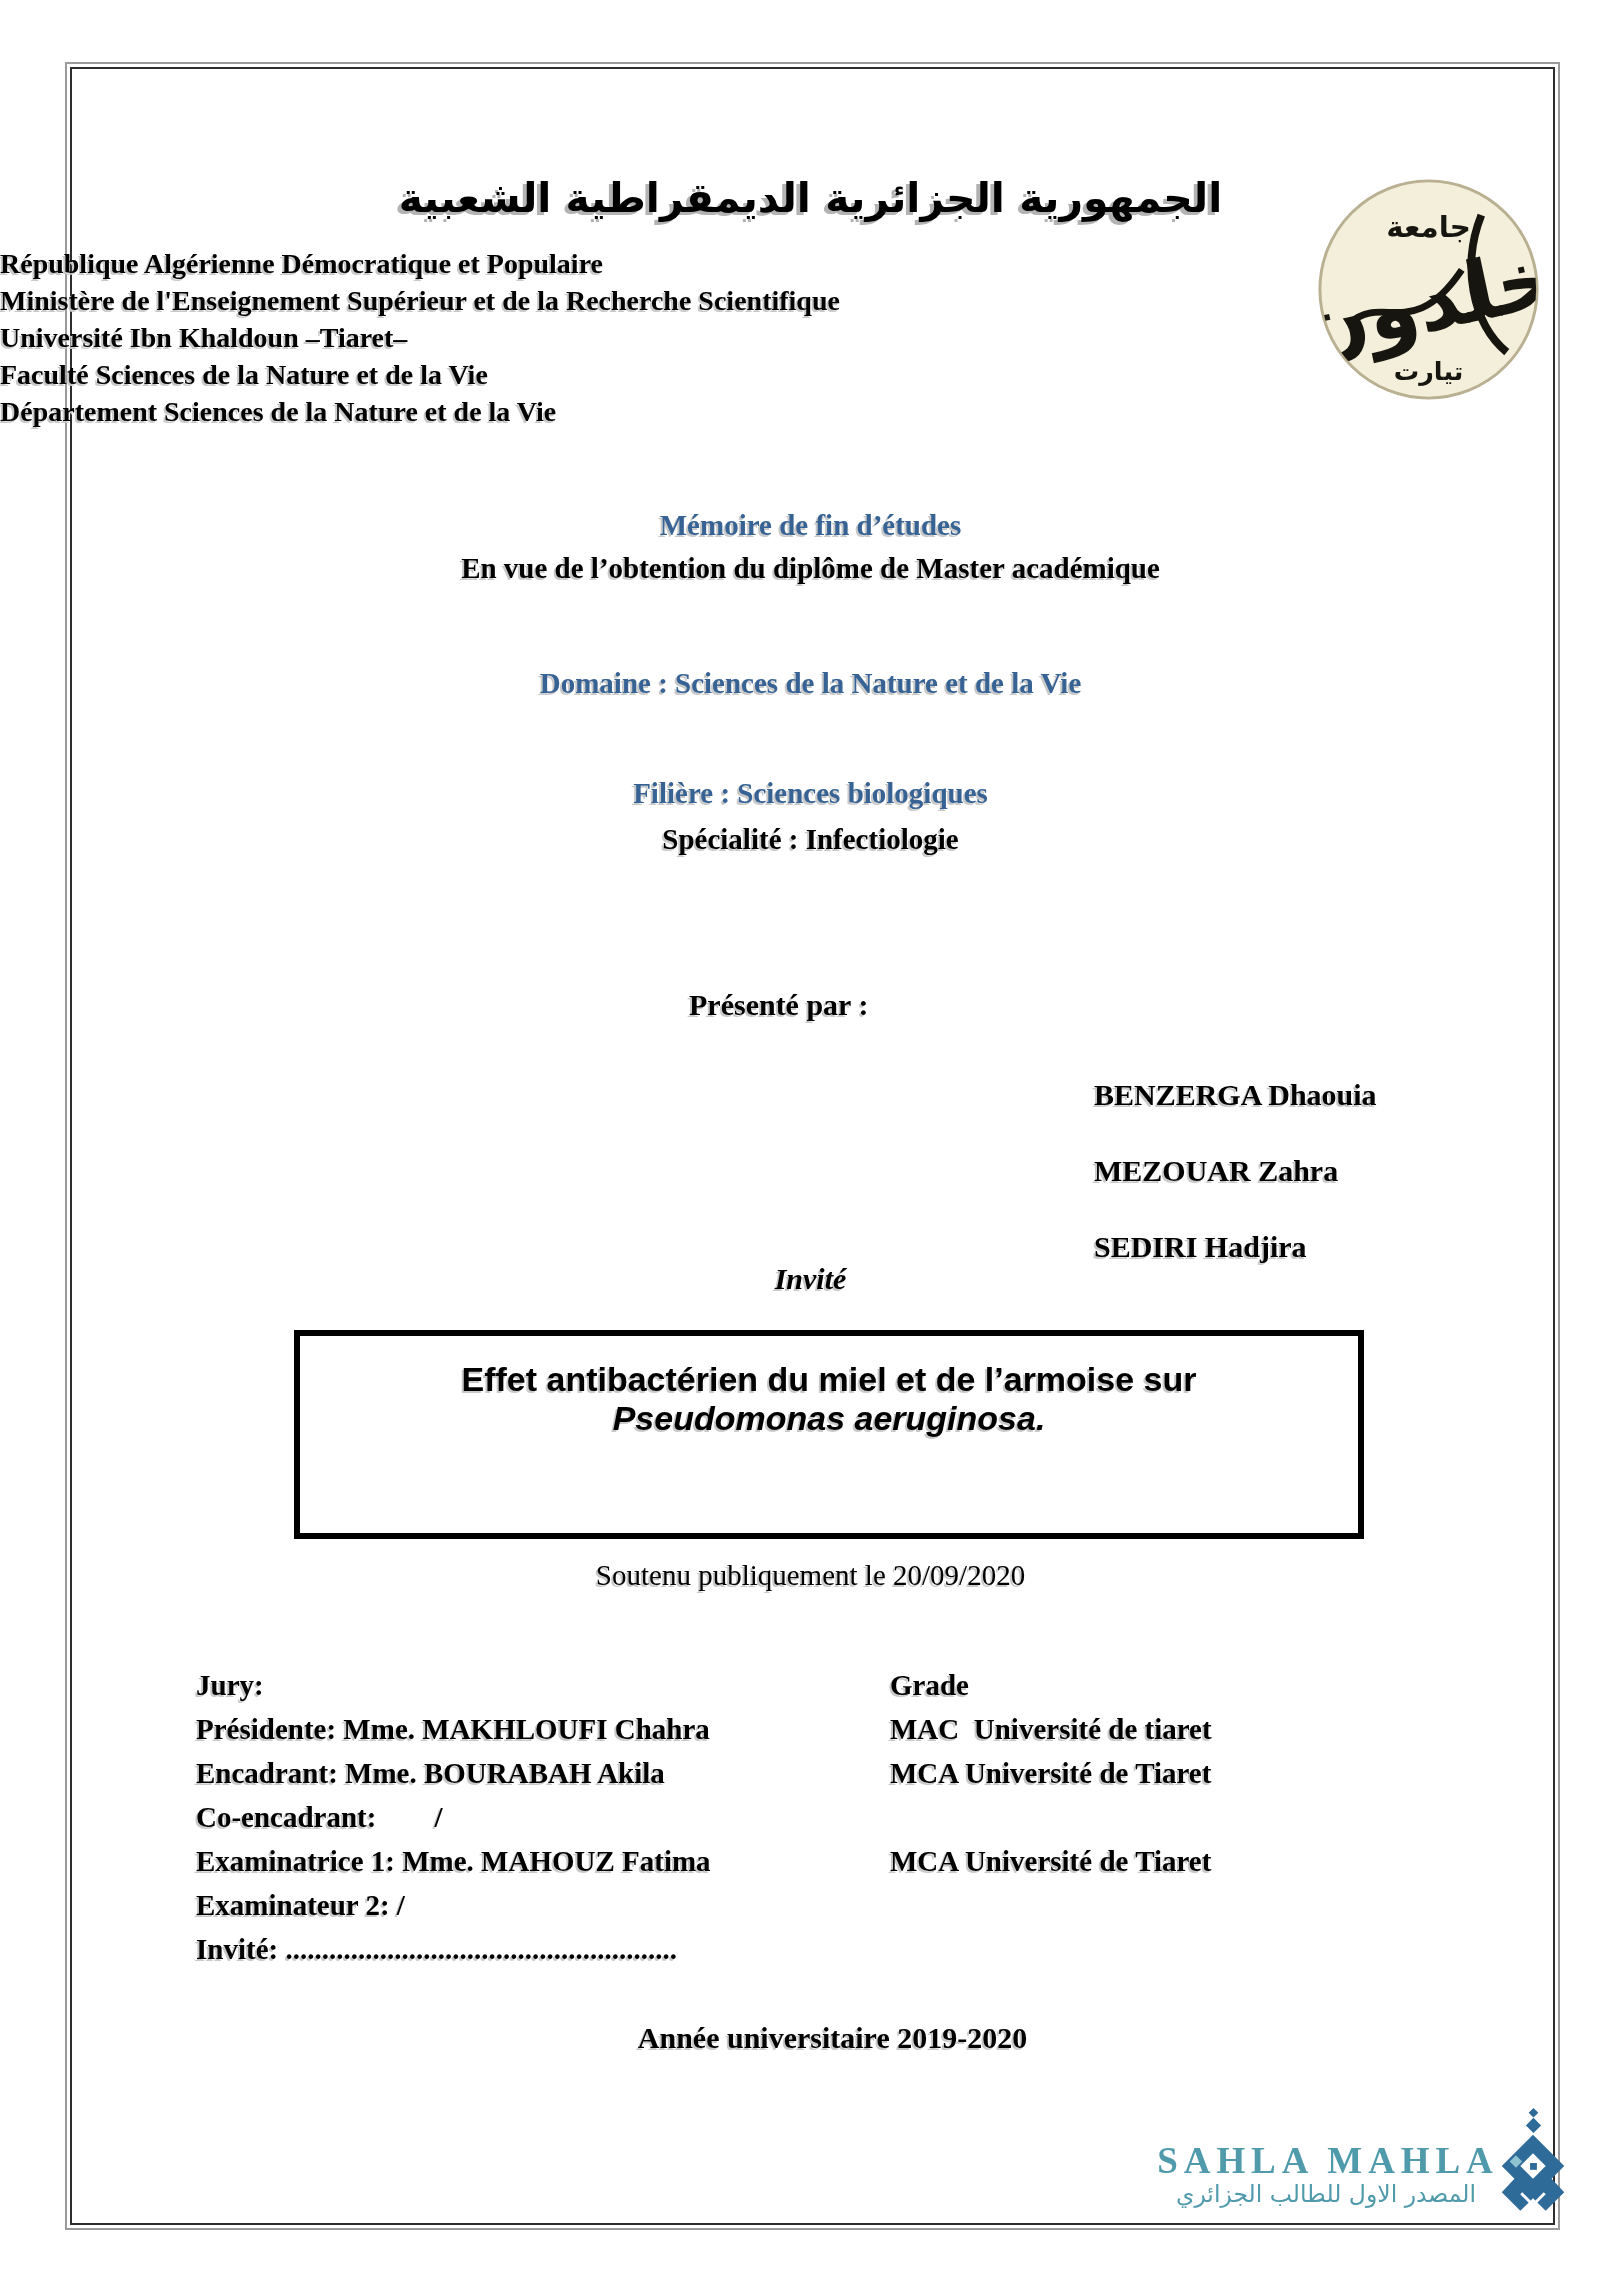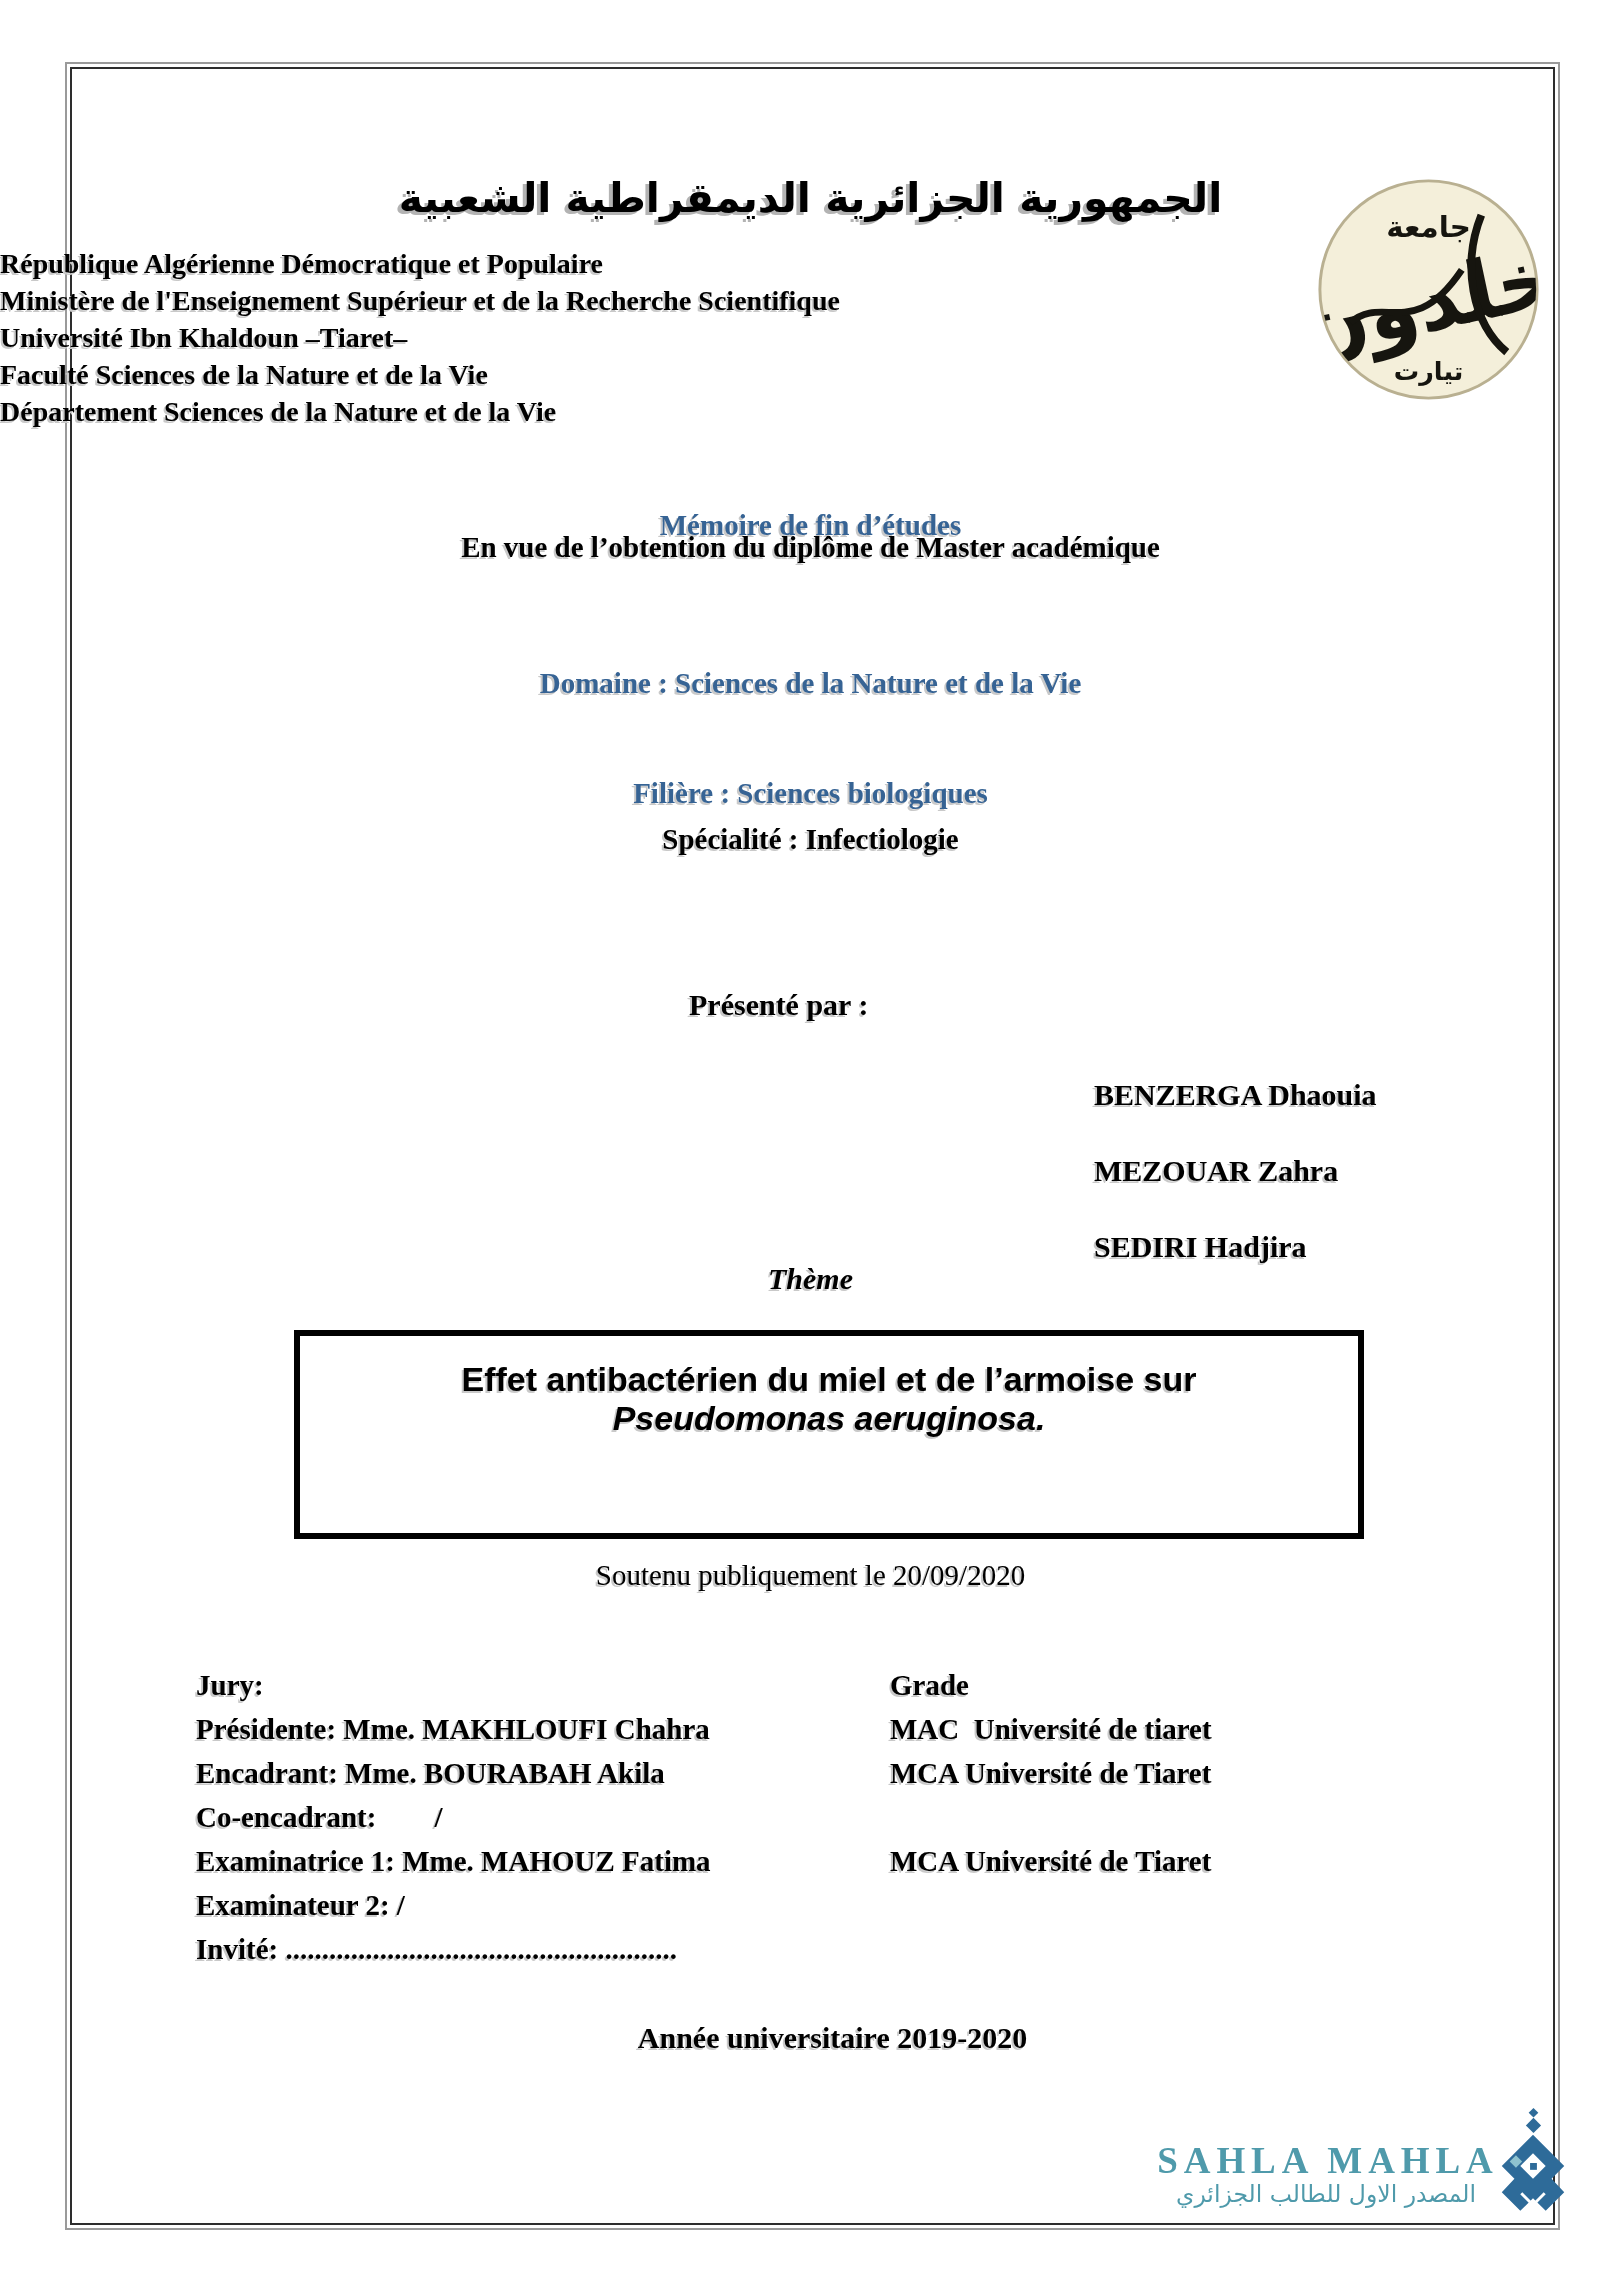--- a/index.html
+++ b/index.html
@@ -28,21 +28,21 @@
     font-family:"DejaVu Sans", sans-serif;
     font-weight:bold;font-size:41px;line-height:59px;
     text-shadow:-3.9px 2.9px 0 #b3b3b3;
   }
   .header-block{
     top:245px;left:0;width:1161px;text-align:left;
     font-weight:bold;font-size:28px;line-height:37px;
   }
   .blue{color:#366394;}
   .memoire{top:509px;font-weight:bold;font-size:29px;}
-  .envue{top:531px;font-weight:bold;font-size:29px;}
+  .envue{top:552px;font-weight:bold;font-size:29px;}
   .domaine{top:667px;font-weight:bold;font-size:29px;}
   .filiere{top:777px;font-weight:bold;font-size:29px;}
   .specialite{top:823px;font-weight:bold;font-size:29px;}
   .presente{top:988px;left:689px;font-weight:bold;font-size:30px;}
   .authors{top:1057px;left:1094px;font-weight:bold;font-size:30px;line-height:76px;}
   .theme-label{top:1262px;font-weight:bold;font-style:italic;font-size:30px;}
   .title-box{
     left:294px;top:1330px;width:1070px;height:209px;
     border:6.9px solid #000;box-sizing:border-box;
     font-family:"Liberation Sans", sans-serif;
@@ -112,21 +112,21 @@
   <div class="t center filiere blue sh">Filière : Sciences biologiques</div>
 
   <div class="t presente sh">Présenté par :</div>
 
   <div class="t authors sh">
     <div>BENZERGA Dhaouia</div>
     <div>MEZOUAR Zahra</div>
     <div>SEDIRI Hadjira</div>
   </div>
 
-  <div class="t center theme-label sh">Thème</div>
+  <div class="t center theme-label sh">Invité</div>
 
   <div class="t title-box">
     <div class="title-l1 sh">Effet antibactérien du miel et de l’armoise sur</div>
     <div class="title-l2 sh">Pseudomonas aeruginosa.</div>
   </div>
 
   <div class="t center soutenu sh">Soutenu publiquement le 20/09/2020</div>
 
   <div class="t jury sh">
     <div class="jury-row">

